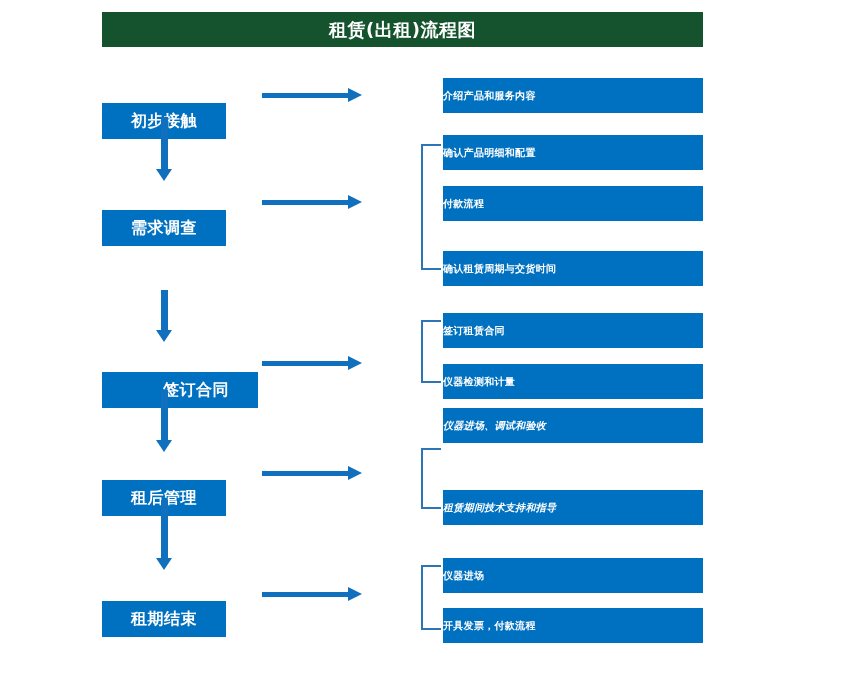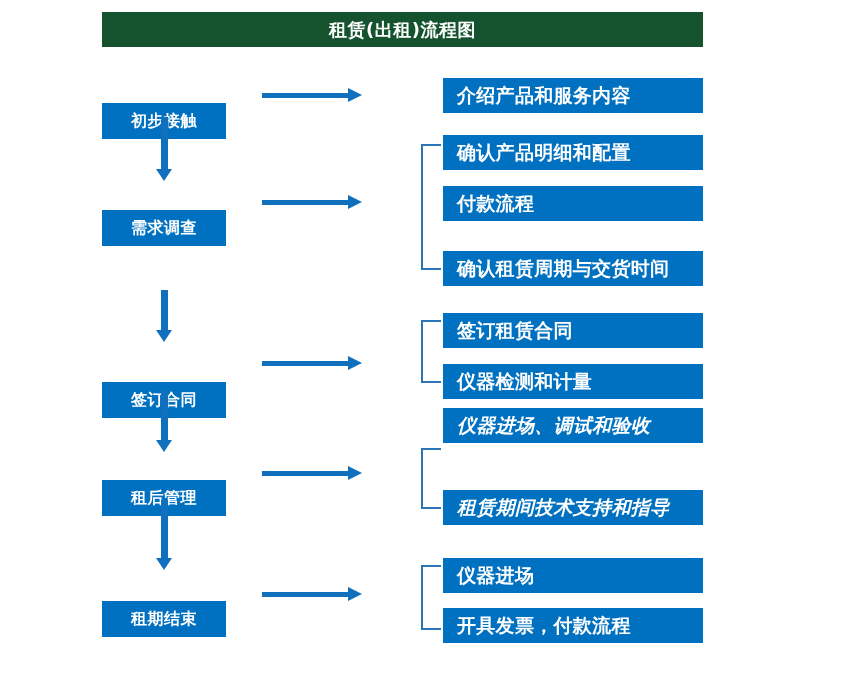--- a/index.html
+++ b/index.html
@@ -48,25 +48,24 @@
     letter-spacing: 0.5px;
     margin-top: 24px;
   }
   .task-box {
     position: absolute;
     left: 443px;
     width: 260px;
     height: 35px;
     background: #0070C0;
     color: #ffffff;
-    font-size: 19px;
+    font-size: 10px;
     font-weight: bold;
     display: flex;
     align-items: center;
-    padding-left: 14px;
     box-sizing: border-box;
     letter-spacing: 0.3px;
   }
   
   .h-arrow {
     position: absolute;
     left: 262px;
     width: 100px;
     height: 14px;
   }
@@ -152,21 +151,21 @@
 
   <div class="task-box" style="top:135px;">确认产品明细和配置</div>
   <div class="task-box" style="top:186px;">付款流程</div>
   <div class="task-box" style="top:251px;">确认租赁周期与交货时间</div>
 
   <div class="v-arrow" style="left:156px; top:290px; height:52px;">
     <div class="shaft" style="height:40px;"></div>
     <div class="head" style="top:40px;"></div>
   </div>
 
-  <div class="stage-box" style="top:358px;">签订合同</div>
+  <div class="stage-box" style="top:348px;padding-left:32px;">签订合同</div>
 
   <div class="h-arrow" style="top:356px;">
     <div class="shaft"></div>
     <div class="head"></div>
   </div>
 
   <div class="bracket" style="top:320px; height:63px;"></div>
 
   <div class="task-box" style="top:313px;">签订租赁合同</div>
   <div class="task-box" style="top:364px;">仪器检测和计量</div>

